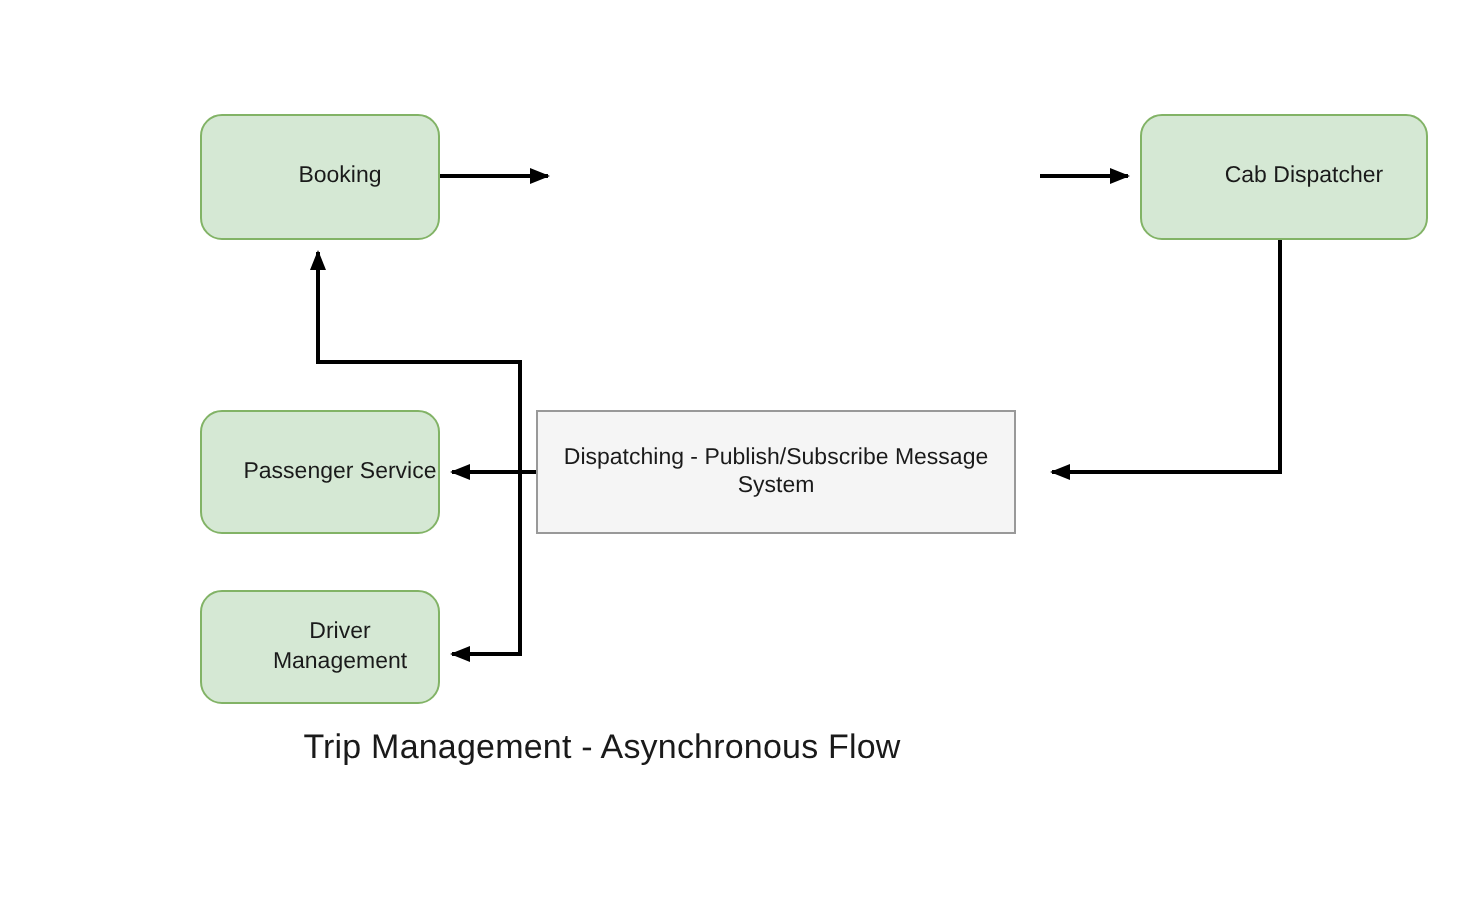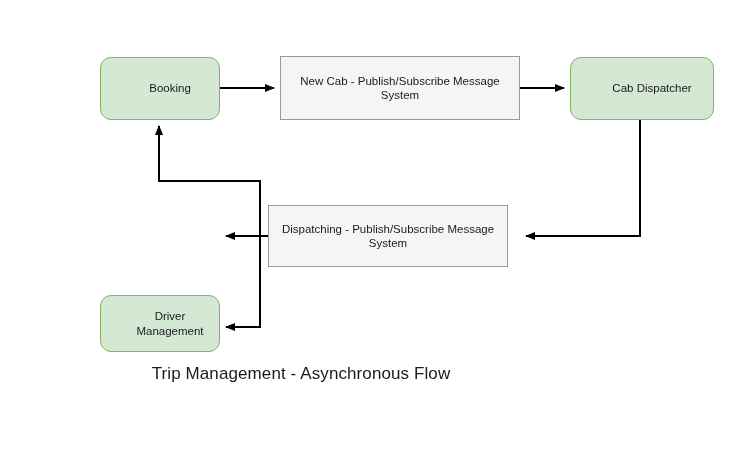--- a/index.html
+++ b/index.html
@@ -86,28 +86,28 @@
         <polyline points="280,236 226,236" marker-end="url(#arrowhead)"></polyline>
         <polyline points="260,236 260,181 159,181 159,126" marker-end="url(#arrowhead)"></polyline>
         <polyline points="260,236 260,327 226,327" marker-end="url(#arrowhead)"></polyline>
       </g>
   </svg>
 
   <div class="node node-service" style="left: 100px; top: 57px; width: 120px; height: 63px;">
     <span class="node-label">Booking</span>
   </div>
 
-  <div class="node node-queue" style="left: 280px; top: 56px; width: 240px; height: 64px;">
-    <span class="node-label">New Cab - Publish/Subscribe Message System</span>
-  </div>
 
   <div class="node node-service" style="left: 570px; top: 57px; width: 144px; height: 63px;">
     <span class="node-label">Cab Dispatcher</span>
   </div>
 
+  <div class="node node-service" style="left: 100px; top: 205px; width: 120px; height: 62px;">
+    <span class="node-label">Passenger Service</span>
+  </div>
 
   <div class="node node-queue" style="left: 268px; top: 205px; width: 240px; height: 62px;">
     <span class="node-label">Dispatching - Publish/Subscribe Message System</span>
   </div>
 
   <div class="node node-service" style="left: 100px; top: 295px; width: 120px; height: 57px;">
     <span class="node-label">Driver Management</span>
   </div>
 
   <div id="caption">Trip Management - Asynchronous Flow</div>

